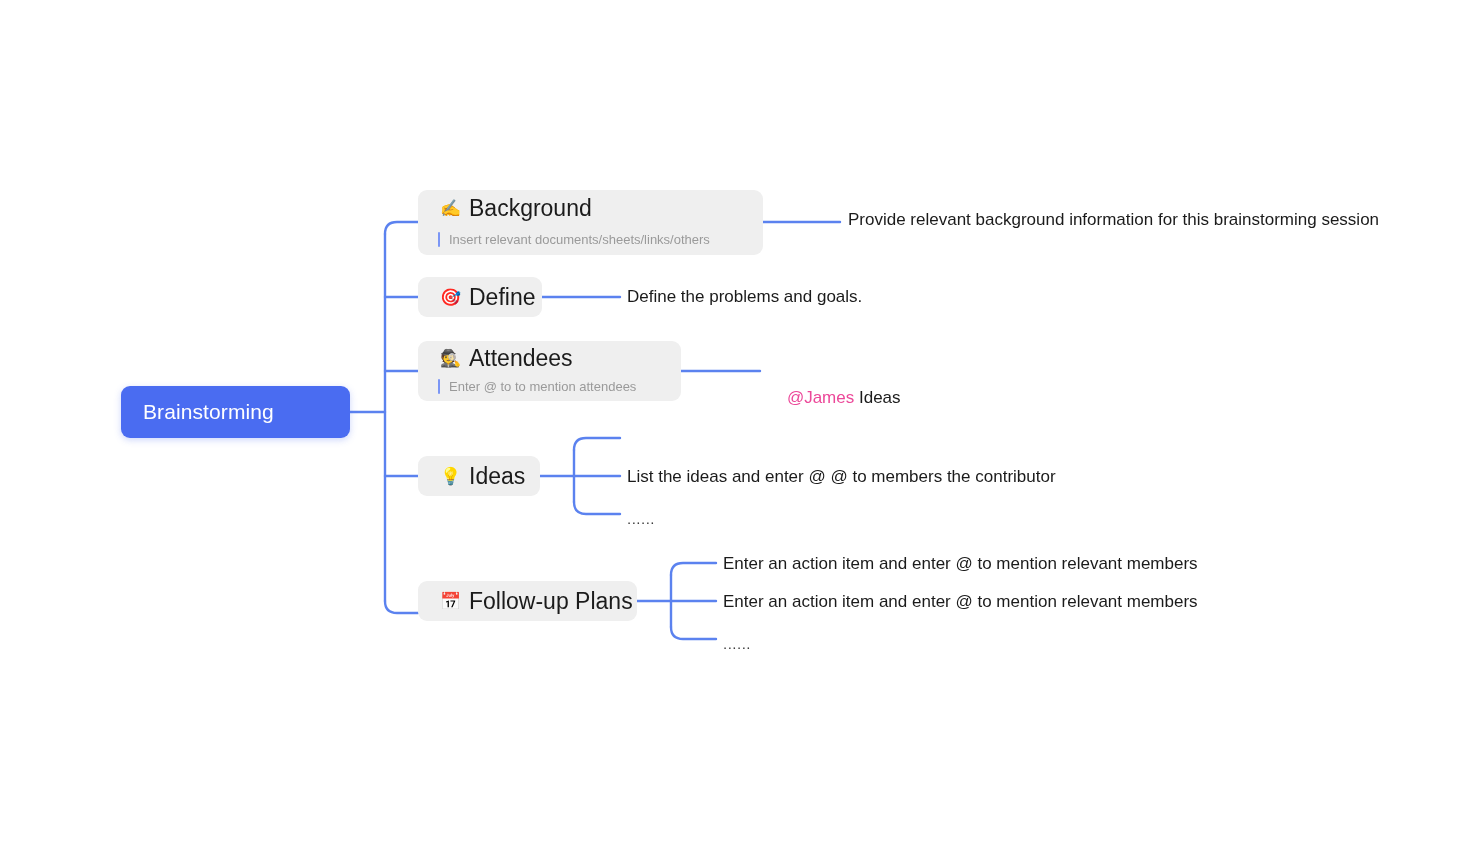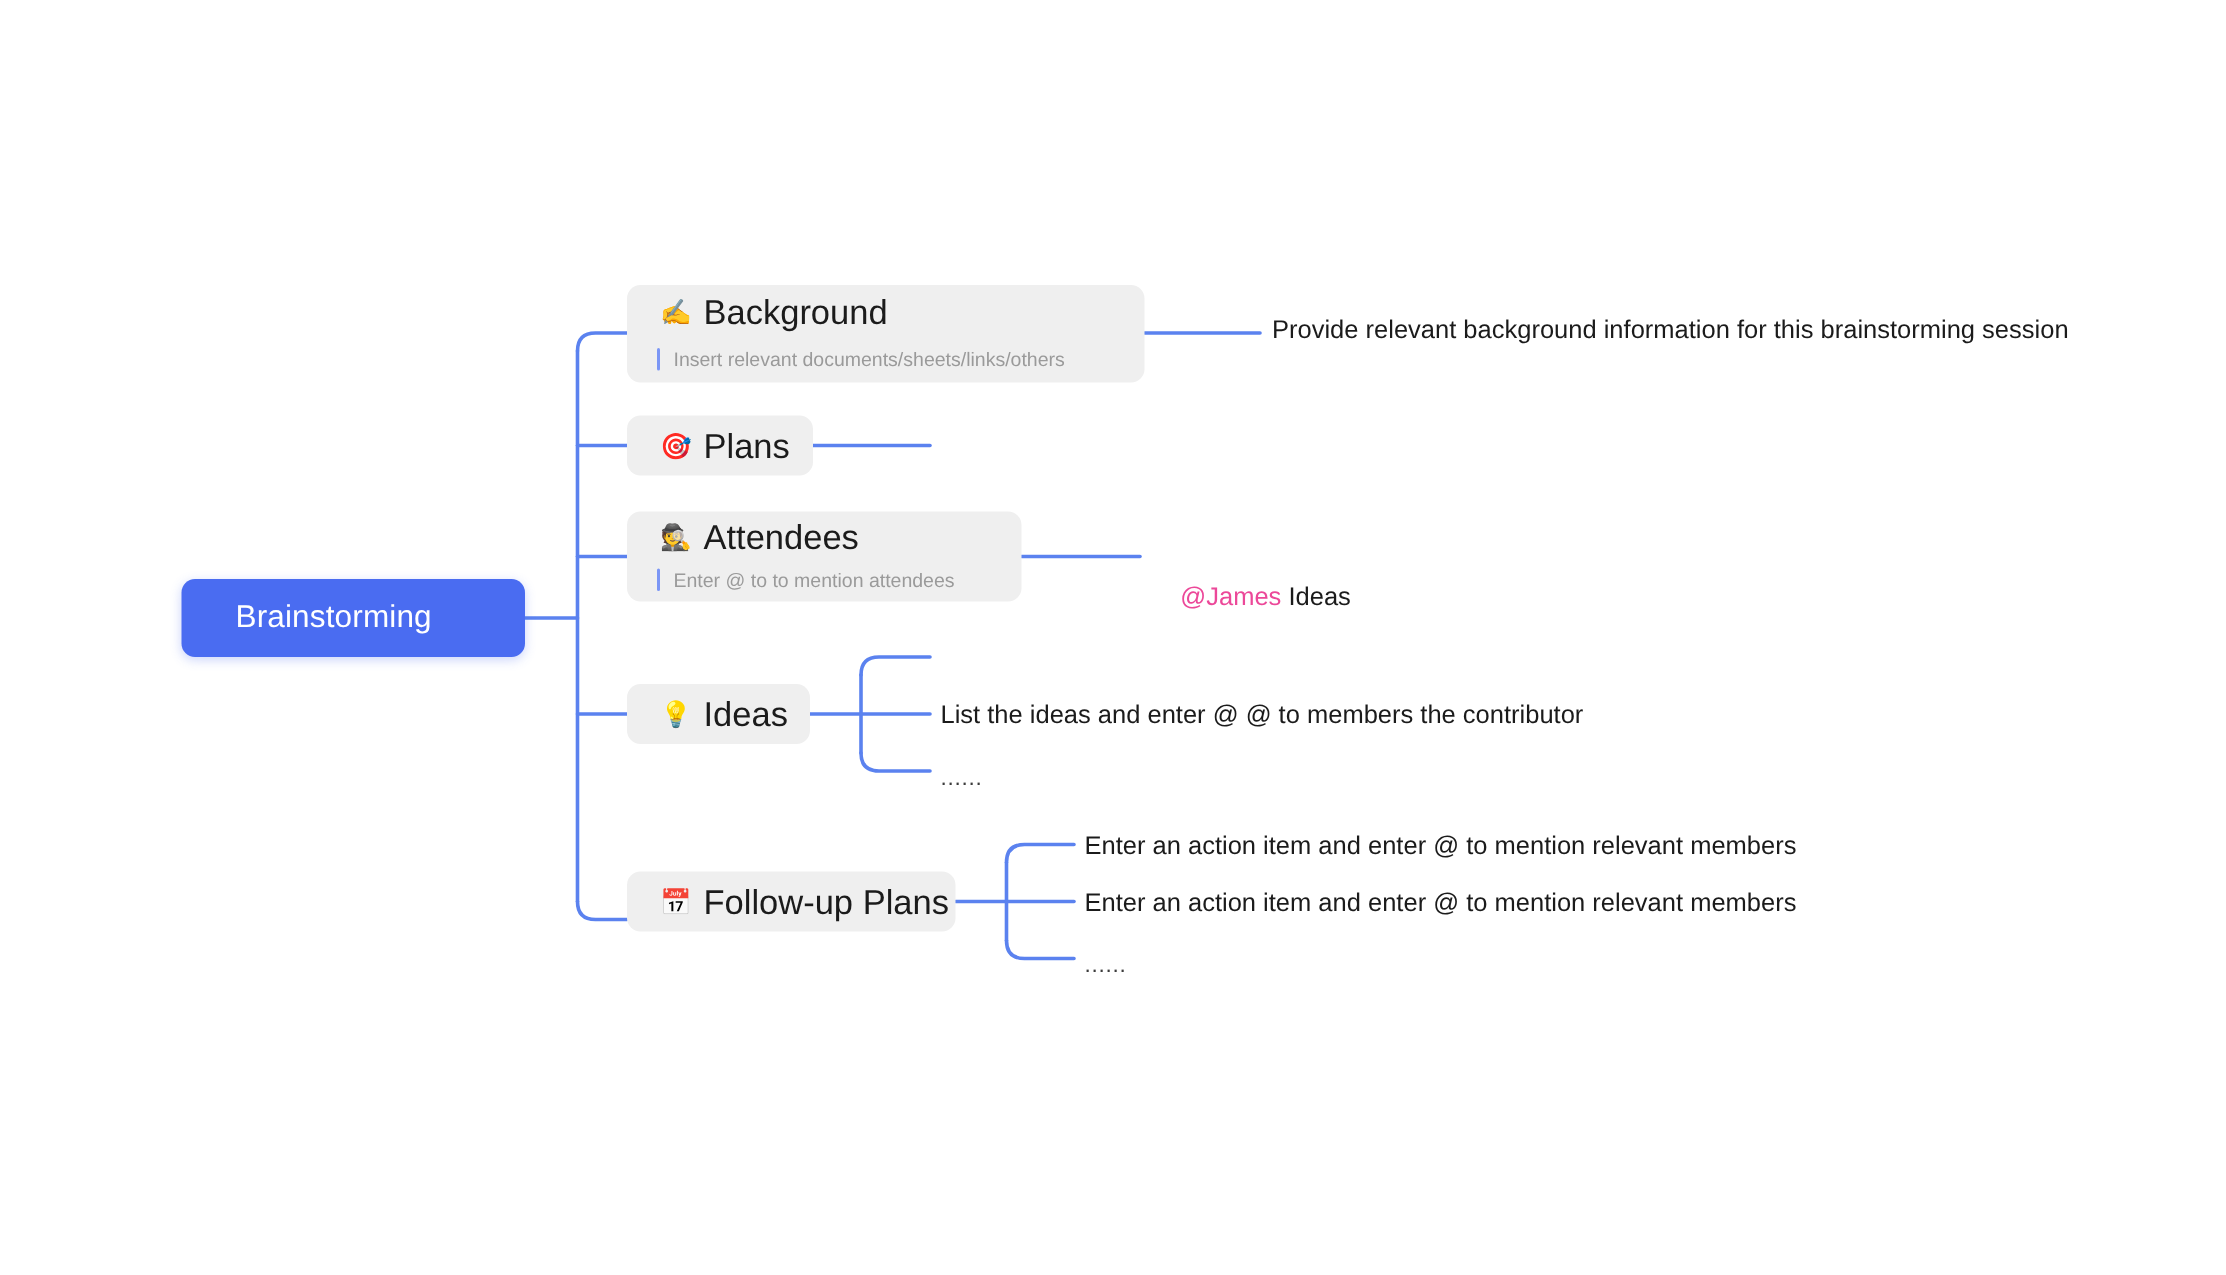--- a/index.html
+++ b/index.html
@@ -39,21 +39,21 @@
     background: #4a6cf1;
     border-radius: 9px;
     display: flex;
     align-items: center;
     box-shadow: 0 2px 7px rgba(74,108,241,0.28);
   }
   .root-label {
     color: #ffffff;
     font-size: 21px;
     letter-spacing: 0.1px;
-    padding-left: 36px;
+    padding-left: 22px;
     white-space: nowrap;
   }
 
   
   .topic {
     position: absolute;
     background: #efefef;
     border-radius: 9px;
     display: flex;
     flex-direction: column;
@@ -189,21 +189,21 @@
     </div>
     <div class="topic-sub">
       <span class="sub-bar"></span>
       <span class="sub-text">Insert relevant documents/sheets/links/others</span>
     </div>
   </div>
 
   <div class="topic" id="topic-goals">
     <div class="topic-head">
       <span class="topic-icon">🎯</span>
-      <span class="topic-label">Plans</span>
+      <span class="topic-label">Define</span>
     </div>
   </div>
 
   <div class="topic" id="topic-attendees">
     <div class="topic-head">
       <span class="topic-icon">🕵️</span>
       <span class="topic-label">Attendees</span>
     </div>
     <div class="topic-sub">
       <span class="sub-bar"></span>
@@ -220,20 +220,21 @@
 
   <div class="topic" id="topic-followup">
     <div class="topic-head">
       <span class="topic-icon">📅</span>
       <span class="topic-label">Follow-up Plans</span>
     </div>
   </div>
 
   <div class="leaf" id="leaf-bg-1">Provide relevant background information for this brainstorming session</div>
 
+  <div class="leaf" id="leaf-goals-1">Define the problems and goals.</div>
 
   <div class="leaf" id="leaf-att-1">
     <span class="mention">@James</span><span> Ideas</span>
   </div>
 
   <div class="leaf" id="leaf-idea-2">List the ideas and enter @ @ to members the contributor</div>
   <div class="leaf ellipsis" id="leaf-idea-3">......</div>
 
   <div class="leaf" id="leaf-fup-1">Enter an action item and enter @ to mention relevant members</div>
   <div class="leaf" id="leaf-fup-2">Enter an action item and enter @ to mention relevant members</div>

